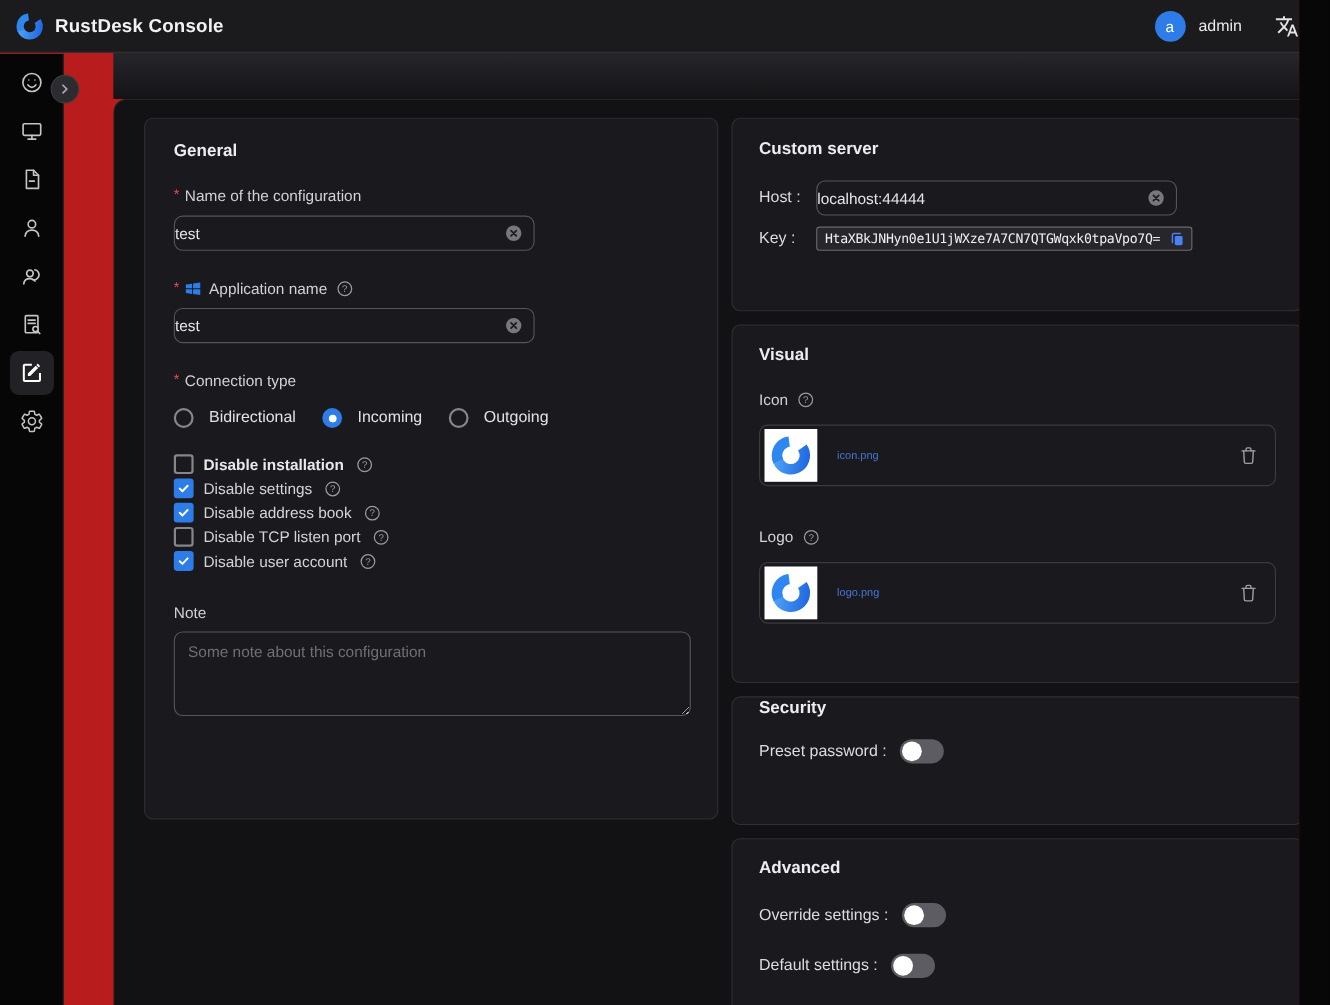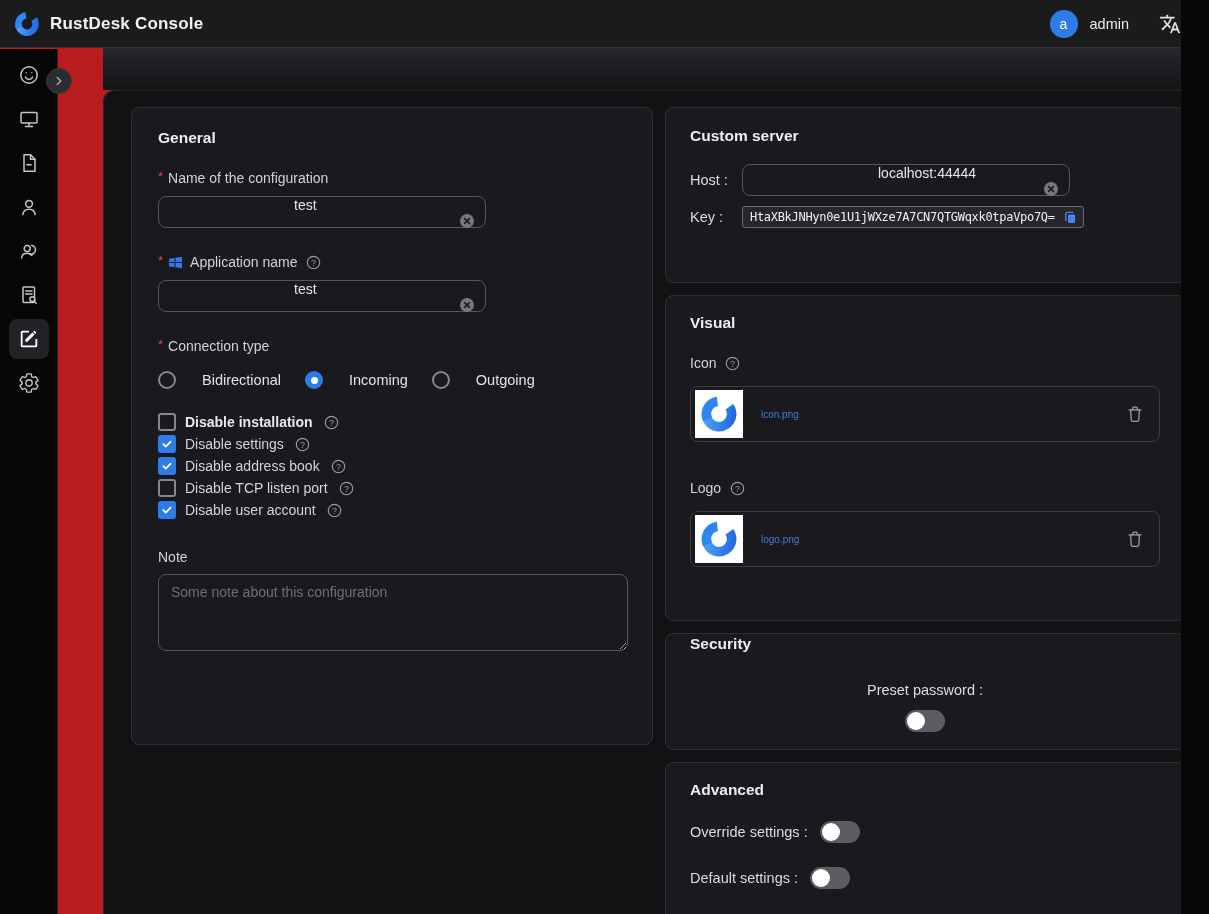--- a/index.html
+++ b/index.html
@@ -57,30 +57,30 @@
   .card-security { left:665px; top:633px; width:520px; height:117px; padding:1px 24px; }
   .card-advanced { left:665px; top:762px; width:520px; height:190px; padding:18px 24px; }
   .card-title { font-size:15.5px; font-weight:700; color:#ededef; }
   .field-label { display:flex; align-items:center; gap:7px; font-size:14px; color:#d2d2d4; }
   .req { color:#e5484d; font-size:13px; position:relative; top:-2px; margin-right:-2px; }
   .mt23 { margin-top:23px; } .mt26 { margin-top:26px; } .mt17 { margin-top:17px; }
   .mt33 { margin-top:33px; } .mt22 { margin-top:22px; } .mt28 { margin-top:28px; }
   
   .input {
     width:328px; height:32px; margin-top:10px; border:1px solid #55555a; border-radius:8px;
-    display:flex; align-items:flex-end; padding:0 10px 0 0; background:transparent;flex-direction:column;
+    display:flex; align-items:center; padding:0 10px 0 0; background:transparent;
   }
   .input input {
     flex:1; background:transparent; border:none; outline:none; color:#e6e6e8;
     font-size:14px; font-family:"Liberation Sans", sans-serif; min-width:0;
   }
   .clear { width:16px; height:16px; margin-left:8px; cursor:pointer; flex:none; display:flex; }
   
   .radio-row { display:flex; align-items:center; gap:24px; }
-  .radio-item { display:flex; align-items:center; gap:26px; cursor:pointer;justify-content:space-between; }
+  .radio-item { display:flex; align-items:center; gap:14px; cursor:pointer;justify-content:space-between; }
   .radio { width:18px; height:18px; border-radius:50%; border:2px solid #87878b; flex:none; }
   .radio.sel {
     border:none; background:#2e7ce8; display:flex; align-items:center; justify-content:center;
   }
   .radio.sel::after { content:""; width:7px; height:7px; border-radius:50%; background:#fff; }
   .radio-label { font-size:14.5px; color:#e2e2e4; }
   
   .chk-row { display:flex; align-items:center; height:22px; gap:9px; cursor:pointer; }
   .chk {
     width:18px; height:18px; border-radius:3px; border:2px solid #87878b; flex:none;
@@ -116,21 +116,21 @@
   .file-row {
     margin-top:15px; height:56px; border:1px solid #3a3a3f; border-radius:8px;
     display:flex; align-items:center; padding:4px 14px 4px 4px;
   }
   .thumb { width:48px; height:48px; background:#fff; display:flex; align-items:center; justify-content:center; flex:none; }
   .file-link { margin-left:18px; font-size:10px; color:#4677d8; cursor:pointer; }
   .trash { margin-left:auto; width:20px; height:20px; cursor:pointer; display:flex; }
   .mt38 { margin-top:38px; }
   
   .toggle-row { display:flex; align-items:center; gap:12px; }
-  .mt21 { margin-top:29px;flex-direction:column; } .mt24 { margin-top:24px; }
+  .mt21 { margin-top:19px; } .mt24 { margin-top:24px; }
   .toggle-label { font-size:14.5px; color:#dcdcde; }
   .switch { width:40px; height:22px; border-radius:11px; background:#5c5c62; position:relative; cursor:pointer; flex:none; }
   .switch .knob { position:absolute; left:2px; top:2px; width:18px; height:18px; border-radius:50%; background:#fff; }
 </style>
 </head>
 <body>
 
 <div class="app">
 
   <header class="topbar">

